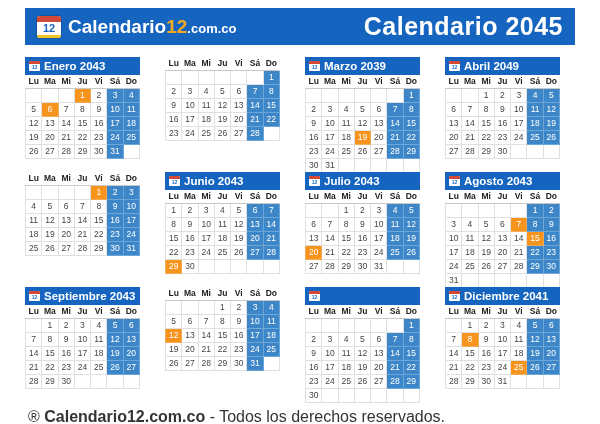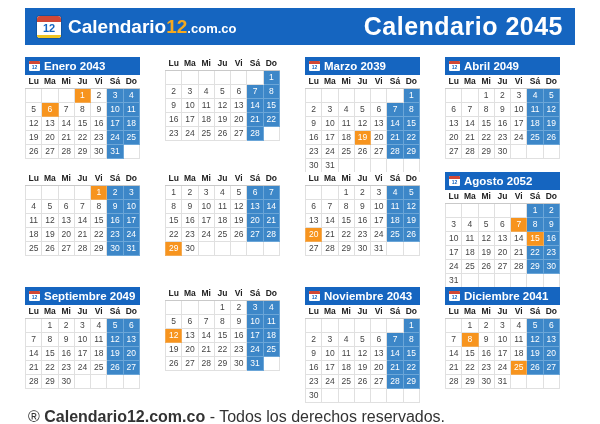--- a/index.html
+++ b/index.html
@@ -400,20 +400,27 @@
               <td>28</td>
               <td>29</td>
               <td class="we">30</td>
               <td class="we">31</td>
             </tr>
           </tbody>
     </table>
   </section>
 
   <section class="month">
+    <div class="month-header">
+      <span class="mini-cal">
+        <span class="mini-top"></span>
+        <span class="mini-num">12</span>
+      </span>
+      <span class="month-title">Junio 2043</span>
+    </div>
     <table class="month-table">
       <thead>
             <tr>
               <th>Lu</th>
               <th>Ma</th>
               <th>Mi</th>
               <th>Ju</th>
               <th>Vi</th>
               <th>Sá</th>
               <th>Do</th>
@@ -463,20 +470,27 @@
               <td></td>
               <td></td>
               <td></td>
               <td></td>
             </tr>
           </tbody>
     </table>
   </section>
 
   <section class="month">
+    <div class="month-header">
+      <span class="mini-cal">
+        <span class="mini-top"></span>
+        <span class="mini-num">12</span>
+      </span>
+      <span class="month-title">Julio 2043</span>
+    </div>
     <table class="month-table">
       <thead>
             <tr>
               <th>Lu</th>
               <th>Ma</th>
               <th>Mi</th>
               <th>Ju</th>
               <th>Vi</th>
               <th>Sá</th>
               <th>Do</th>
@@ -531,21 +545,21 @@
           </tbody>
     </table>
   </section>
 
   <section class="month">
     <div class="month-header">
       <span class="mini-cal">
         <span class="mini-top"></span>
         <span class="mini-num">12</span>
       </span>
-      <span class="month-title">Agosto 2052</span>
+      <span class="month-title">Agosto 2043</span>
     </div>
     <table class="month-table">
       <thead>
             <tr>
               <th>Lu</th>
               <th>Ma</th>
               <th>Mi</th>
               <th>Ju</th>
               <th>Vi</th>
               <th>Sá</th>
@@ -610,21 +624,21 @@
           </tbody>
     </table>
   </section>
 
   <section class="month">
     <div class="month-header">
       <span class="mini-cal">
         <span class="mini-top"></span>
         <span class="mini-num">12</span>
       </span>
-      <span class="month-title">Septiembre 2049</span>
+      <span class="month-title">Septiembre 2043</span>
     </div>
     <table class="month-table">
       <thead>
             <tr>
               <th>Lu</th>
               <th>Ma</th>
               <th>Mi</th>
               <th>Ju</th>
               <th>Vi</th>
               <th>Sá</th>
@@ -743,21 +757,20 @@
           </tbody>
     </table>
   </section>
 
   <section class="month">
     <div class="month-header">
       <span class="mini-cal">
         <span class="mini-top"></span>
         <span class="mini-num">12</span>
       </span>
-      <span class="month-title">Noviembre 2043</span>
     </div>
     <table class="month-table">
       <thead>
             <tr>
               <th>Lu</th>
               <th>Ma</th>
               <th>Mi</th>
               <th>Ju</th>
               <th>Vi</th>
               <th>Sá</th>

